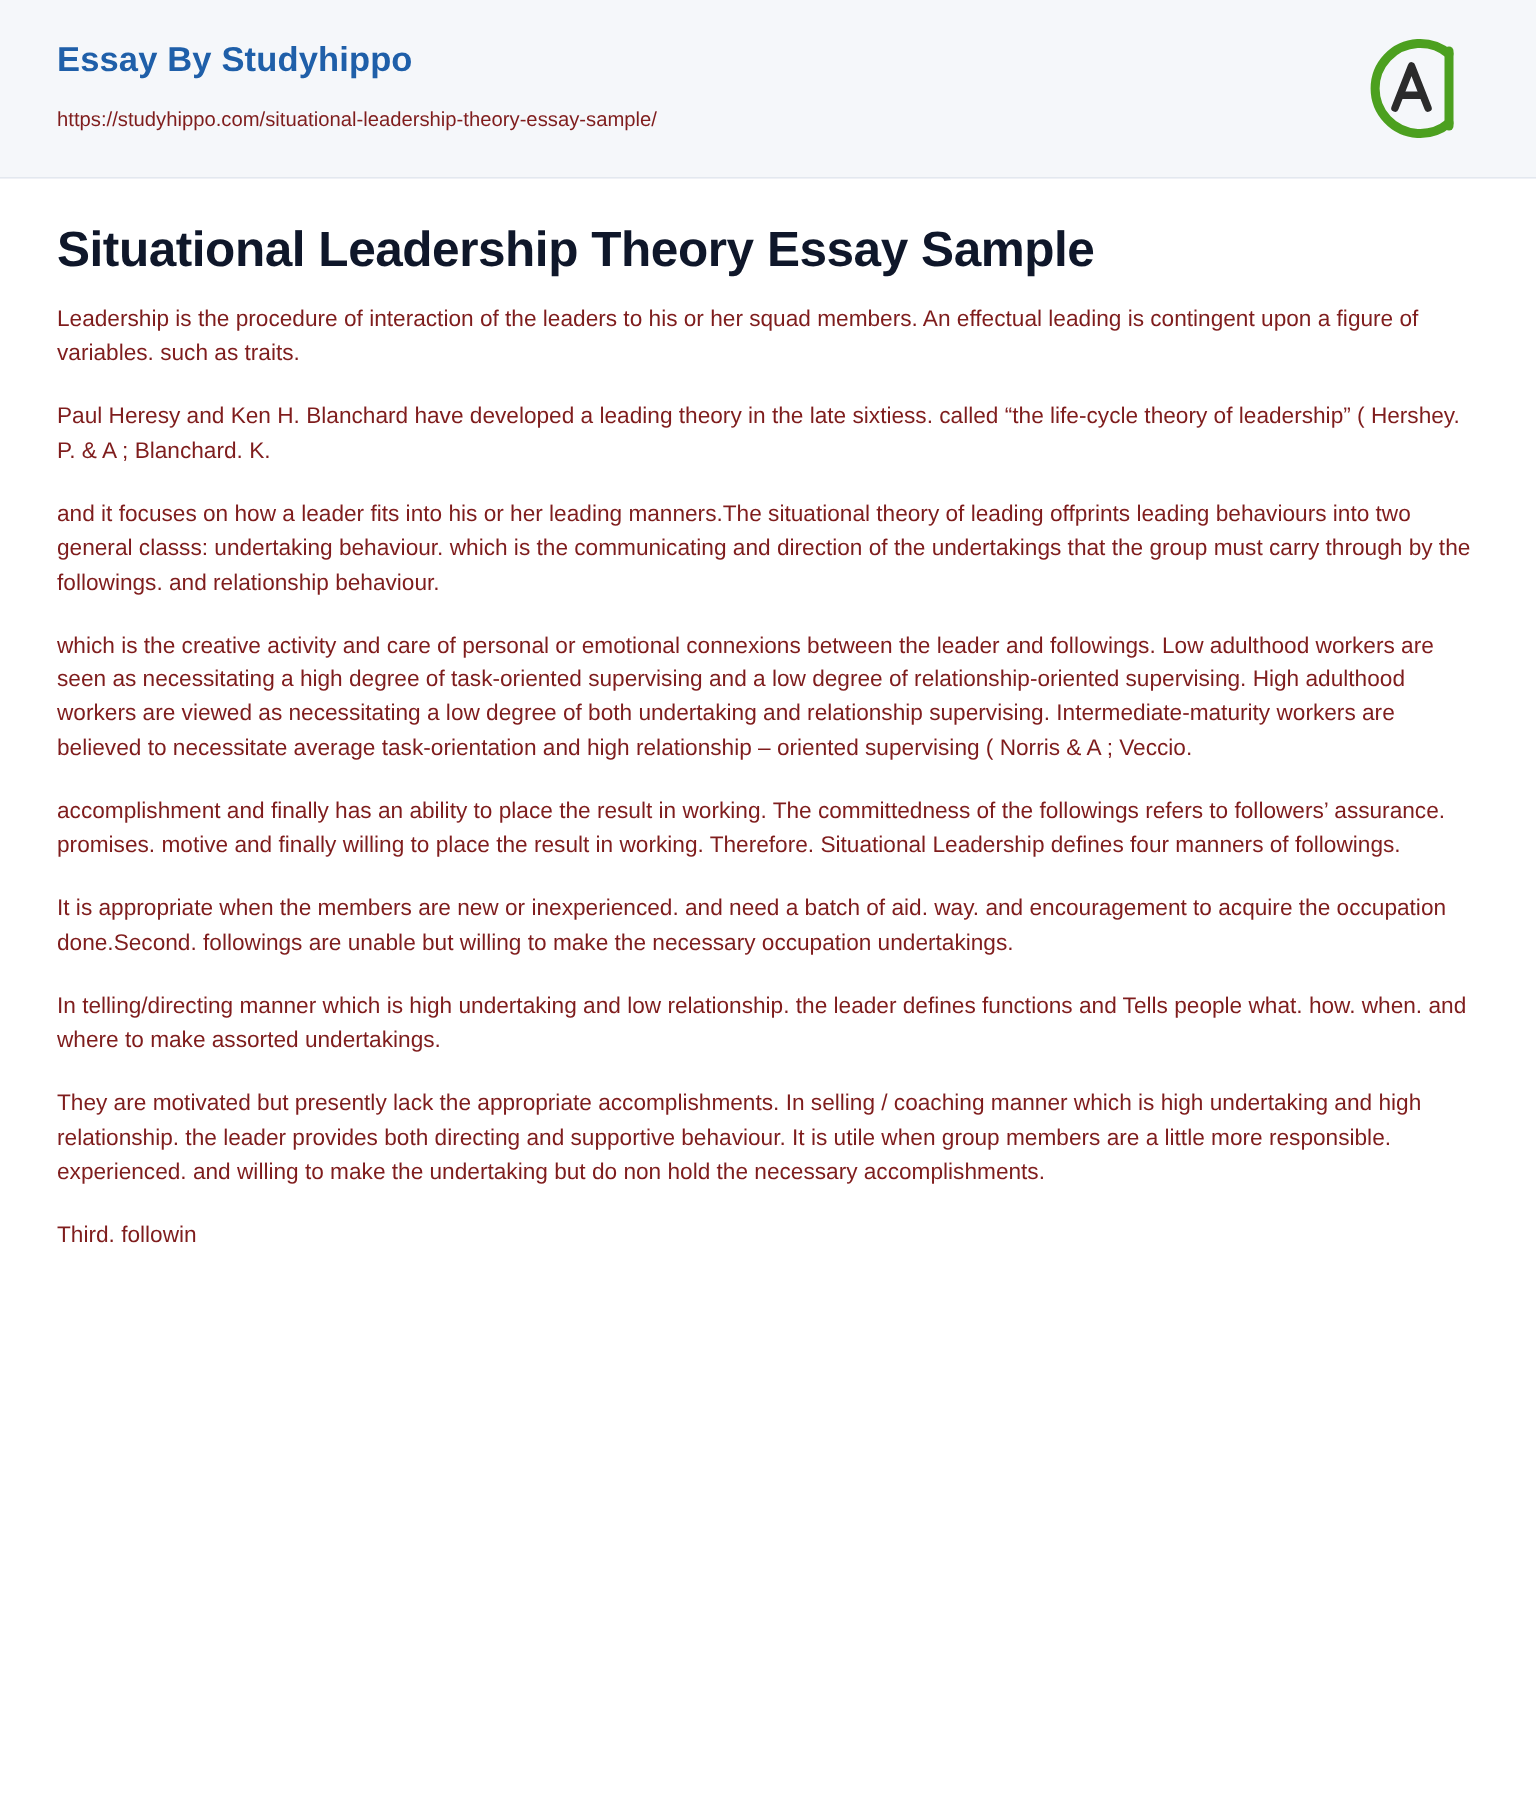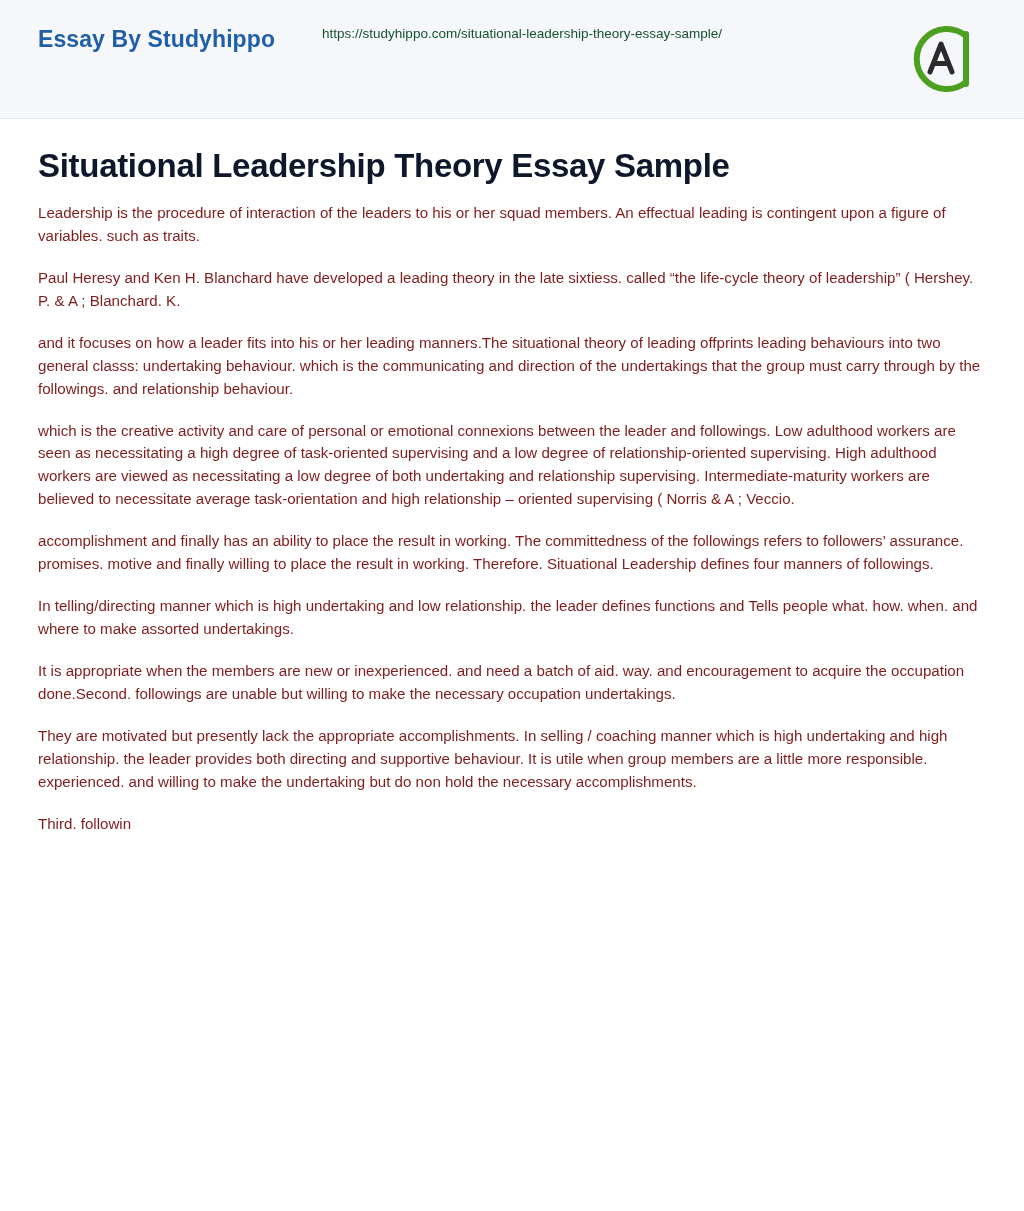--- a/index.html
+++ b/index.html
@@ -21,38 +21,37 @@
     border-bottom: 1px solid #e3e8ef;
     padding: 26px 38px 20px 38px;
     display: flex;
     align-items: flex-start;
     justify-content: space-between;
     box-sizing: border-box;
     height: 119px;
   }
   .header-left {
     display: flex;
-    flex-direction: row;
+    flex-direction: column;
     justify-content: flex-start;
   }
   .site-title {
     font-size: 23px;
     font-weight: bold;
     color: #1f5fa9;
     letter-spacing: 0.1px;
     line-height: 1.2;
     margin: 0 0 18px 0;
   }
   .site-url {
     font-size: 13.5px;
-    color: #14532d;
+    color: #7f1d1d;
     text-decoration: none;
     line-height: 1.2;
     font-weight: 500;
-    margin-left: 47px;
   }
 
   .logo-wrap {
     width: 74px;
     height: 74px;
     margin-top: -4px;
     margin-right: 8px;
     position: relative;
     flex: 0 0 auto;
   }
@@ -98,17 +97,17 @@
 </header>
 
 <main class="article">
   <h1 class="article-title">Situational Leadership Theory Essay Sample</h1>
 
   <p>Leadership is the procedure of interaction of the leaders to his or her squad members. An effectual leading is contingent upon a figure of variables. such as traits.</p>
   <p>Paul Heresy and Ken H. Blanchard have developed a leading theory in the late sixtiess. called “the life-cycle theory of leadership” ( Hershey. P. &amp; A ; Blanchard. K.</p>
   <p>and it focuses on how a leader fits into his or her leading manners.The situational theory of leading offprints leading behaviours into two general classs: undertaking behaviour. which is the communicating and direction of the undertakings that the group must carry through by the followings. and relationship behaviour.</p>
   <p>which is the creative activity and care of personal or emotional connexions between the leader and followings. Low adulthood workers are seen as necessitating a high degree of task-oriented supervising and a low degree of relationship-oriented supervising. High adulthood workers are viewed as necessitating a low degree of both undertaking and relationship supervising. Intermediate-maturity workers are believed to necessitate average task-orientation and high relationship – oriented supervising ( Norris &amp; A ; Veccio.</p>
   <p>accomplishment and finally has an ability to place the result in working. The committedness of the followings refers to followers’ assurance. promises. motive and finally willing to place the result in working. Therefore. Situational Leadership defines four manners of followings.</p>
+  <p>It is appropriate when the members are new or inexperienced. and need a batch of aid. way. and encouragement to acquire the occupation done.Second. followings are unable but willing to make the necessary occupation undertakings.</p>
   <p>In telling/directing manner which is high undertaking and low relationship. the leader defines functions and Tells people what. how. when. and where to make assorted undertakings.</p>
-  <p>It is appropriate when the members are new or inexperienced. and need a batch of aid. way. and encouragement to acquire the occupation done.Second. followings are unable but willing to make the necessary occupation undertakings.</p>
   <p>They are motivated but presently lack the appropriate accomplishments. In selling / coaching manner which is high undertaking and high relationship. the leader provides both directing and supportive behaviour. It is utile when group members are a little more responsible. experienced. and willing to make the undertaking but do non hold the necessary accomplishments.</p>
   <p>Third. followin</p>
 </main>
 
 </body></html>

